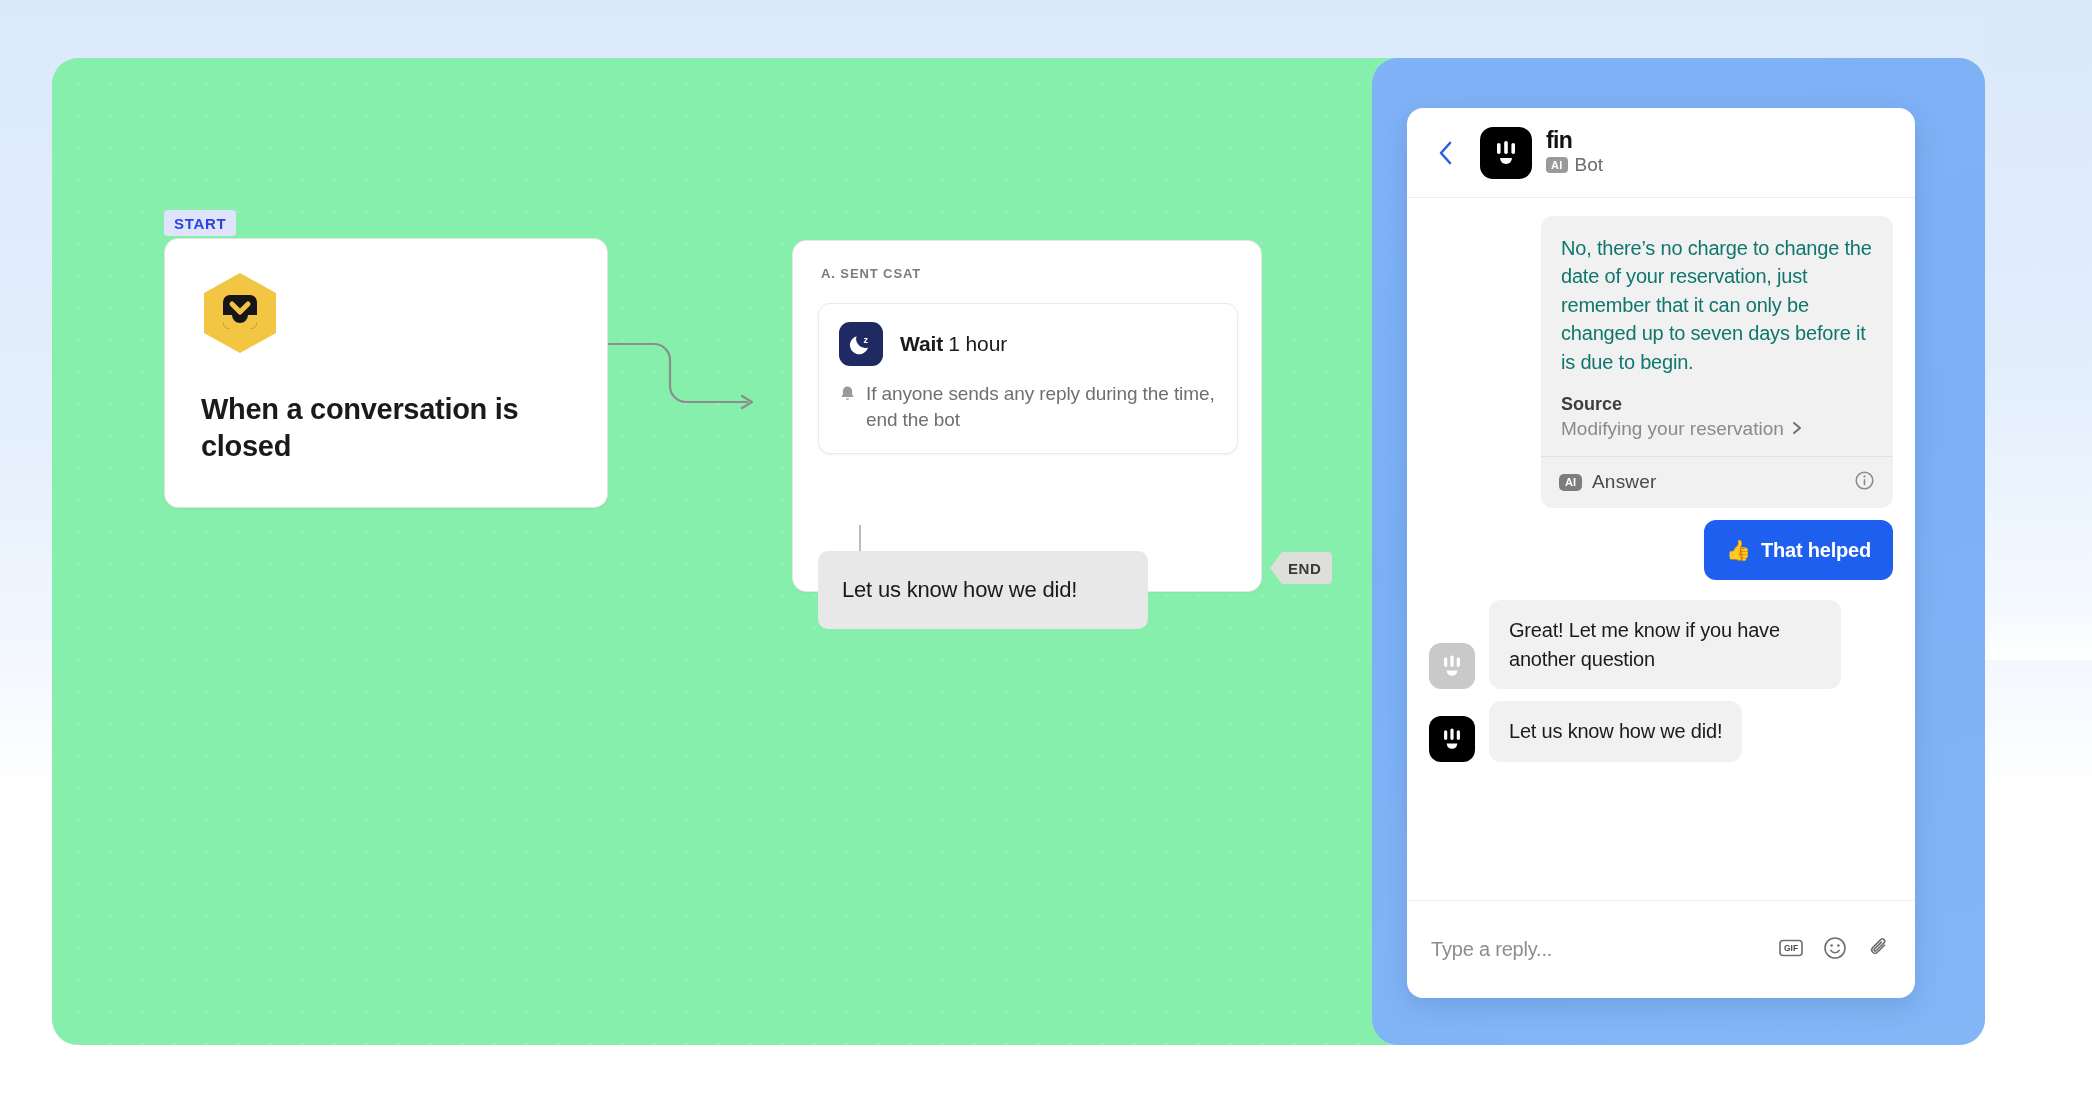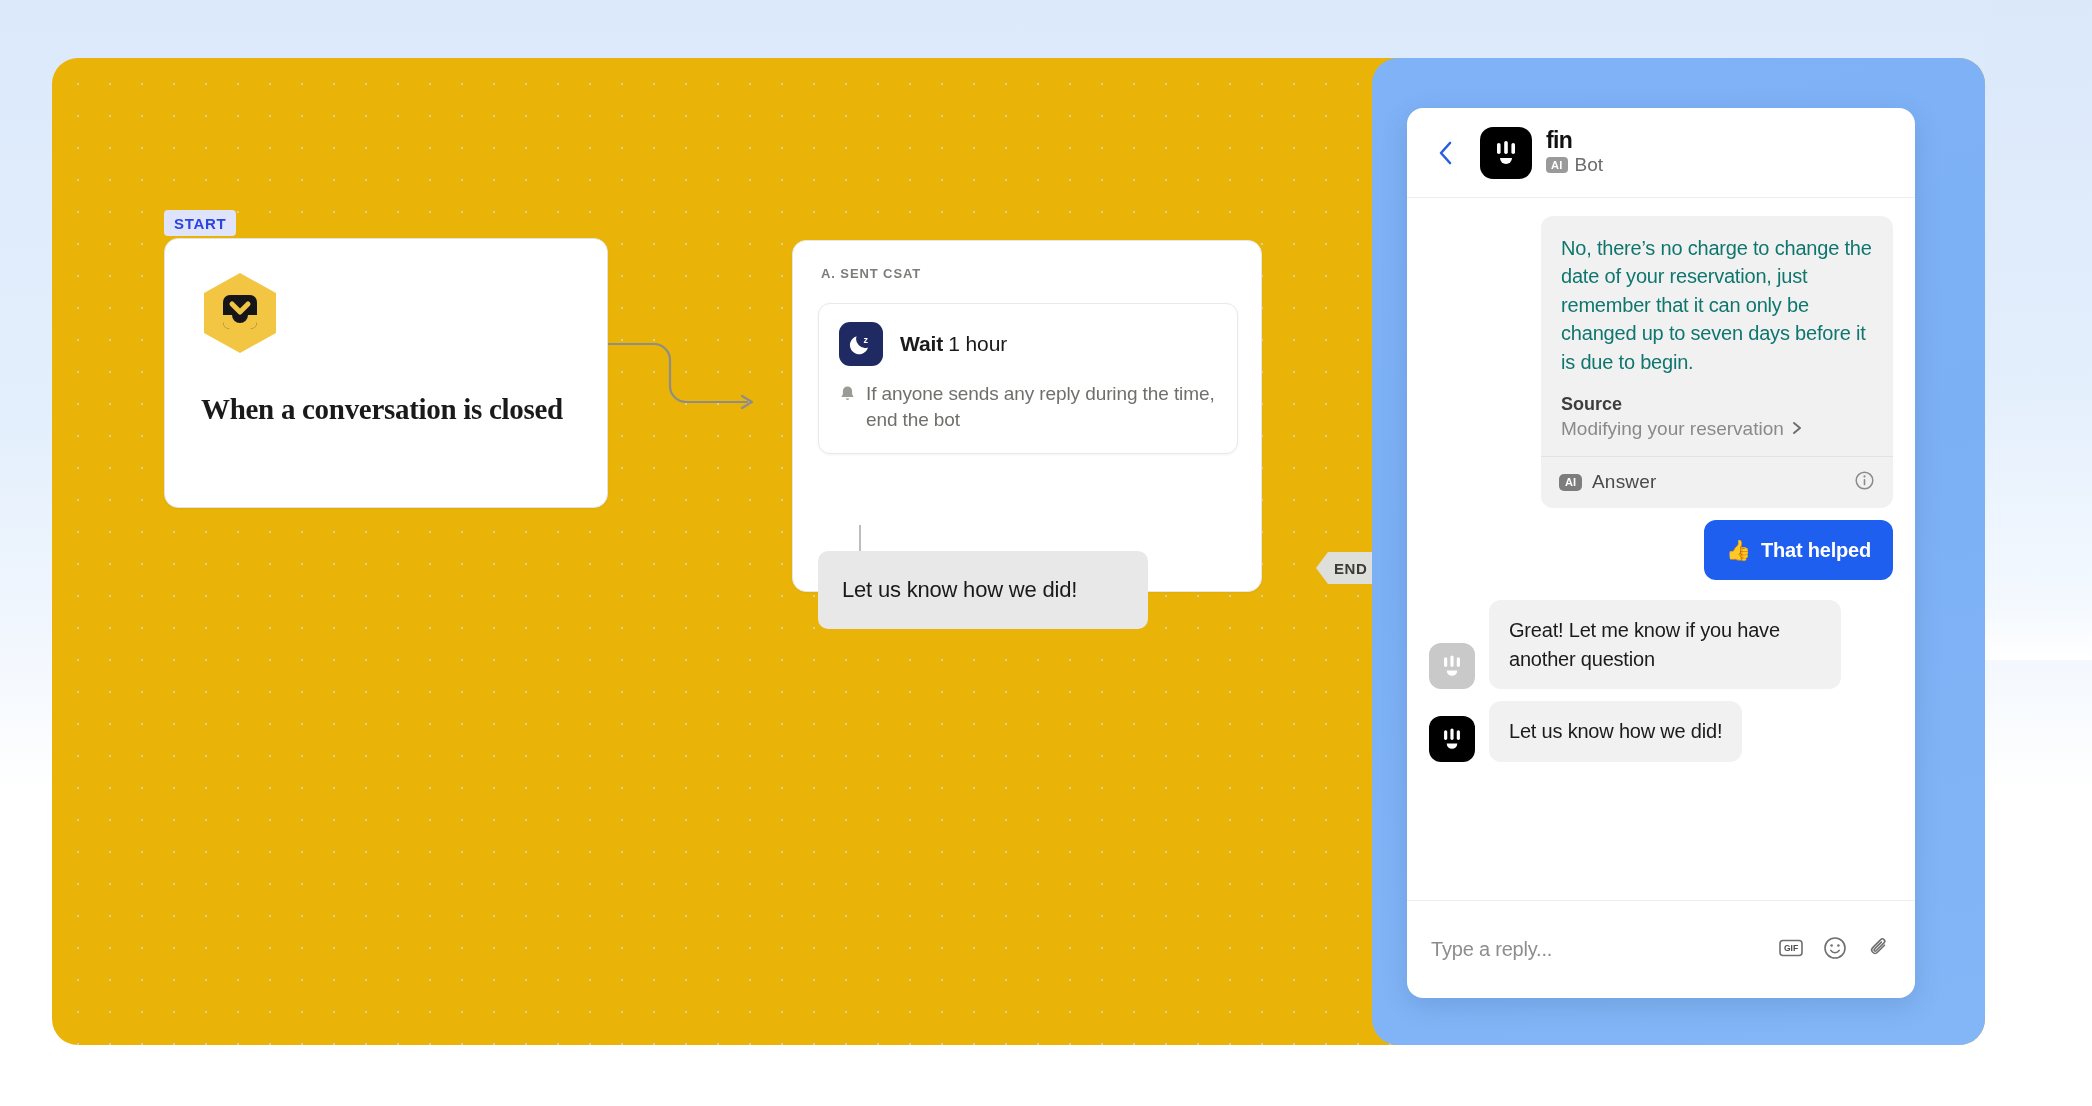--- a/index.html
+++ b/index.html
@@ -19,21 +19,21 @@
   }
   #backdrop-right{
     position:absolute; left:1985px; top:0; width:107px; height:660px;
     background:linear-gradient(180deg,#dbe8fa 0%, #e2eefc 55%, #f4f9ff 92%, #ffffff 100%);
   }
 
   
   #canvas{
     position:absolute;
     left:52px; top:58px; width:1933px; height:987px;
-    background:#eab308;
+    background:#86efac;
     border-radius:26px;
     overflow:hidden;
   }
   #canvas-dots{
     position:absolute; inset:0;
     background-image:radial-gradient(circle, #d6d6d2 1.4px, transparent 1.5px);
     background-size:32px 32px;
     background-position:10px 10px;
     opacity:.75;
   }
@@ -59,21 +59,20 @@
     border-radius:14px;
     box-shadow:0 1px 2px rgba(16,24,40,.04);
   }
   #trigger-icon{
     position:absolute; left:36px; top:32px; width:78px; height:84px;
   }
   #trigger-title{
     position:absolute; left:36px; top:152px; right:34px;
     font-size:29px; font-weight:700; color:#1a1a1a; line-height:1.28;
     letter-spacing:-.3px;
-    font-family:Liberation Serif, serif;
   }
 
   
   #connector{ position:absolute; left:556px; top:268px; width:160px; height:110px; }
 
   
   #step-card{
     position:absolute;
     left:740px; top:182px; width:470px; height:352px;
     background:#ffffff;
@@ -120,21 +119,21 @@
   #csat-bubble{
     position:absolute; left:25px; top:310px; width:330px;
     background:#e8e8e8;
     border-radius:10px;
     padding:26px 24px;
     font-size:22px; color:#1a1a1a; letter-spacing:-.2px;
   }
 
   
   #end-badge{
-    position:absolute; left:1264px; top:494px;
+    position:absolute; left:1218px; top:494px;
     height:32px; padding:0 11px 0 18px;
     display:flex; align-items:center;
     background:#dededa;
     font-size:15px; font-weight:700; letter-spacing:.6px; color:#3a3a38;
     clip-path:polygon(12px 0, 100% 0, 100% 100%, 12px 100%, 0 50%);
     border-radius:0 4px 4px 0;
   }
 
   
   #blue-panel{

